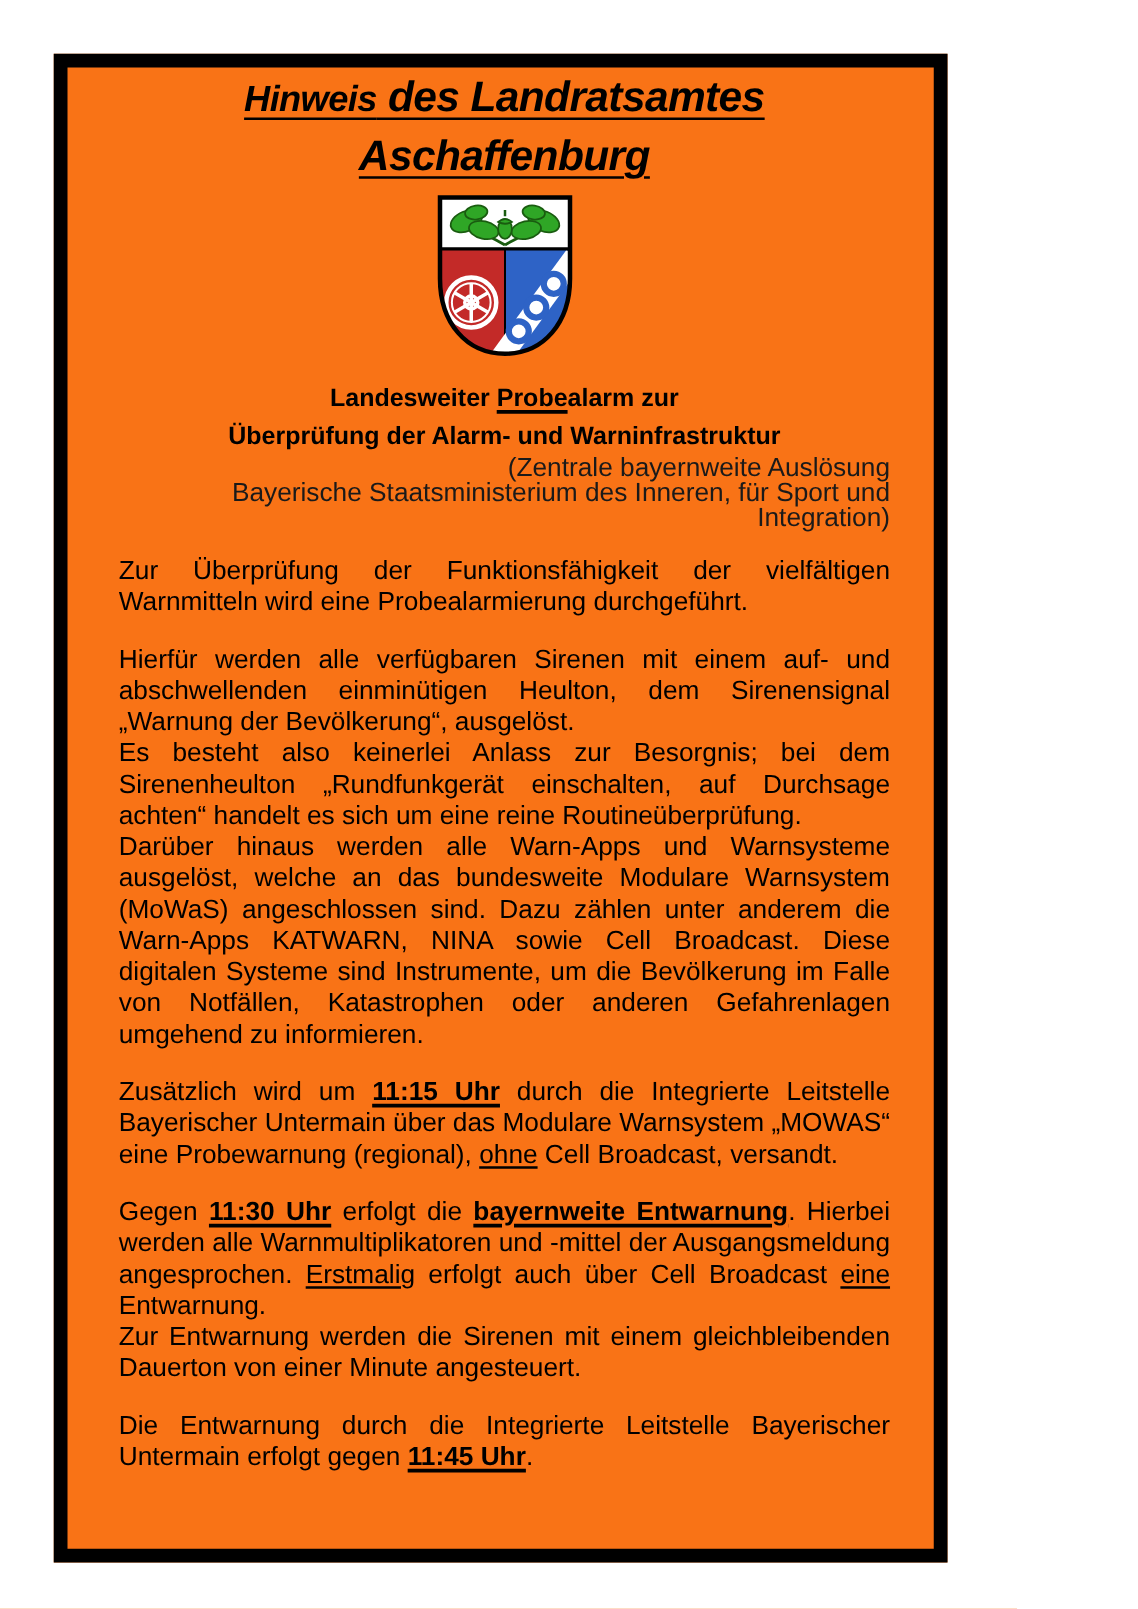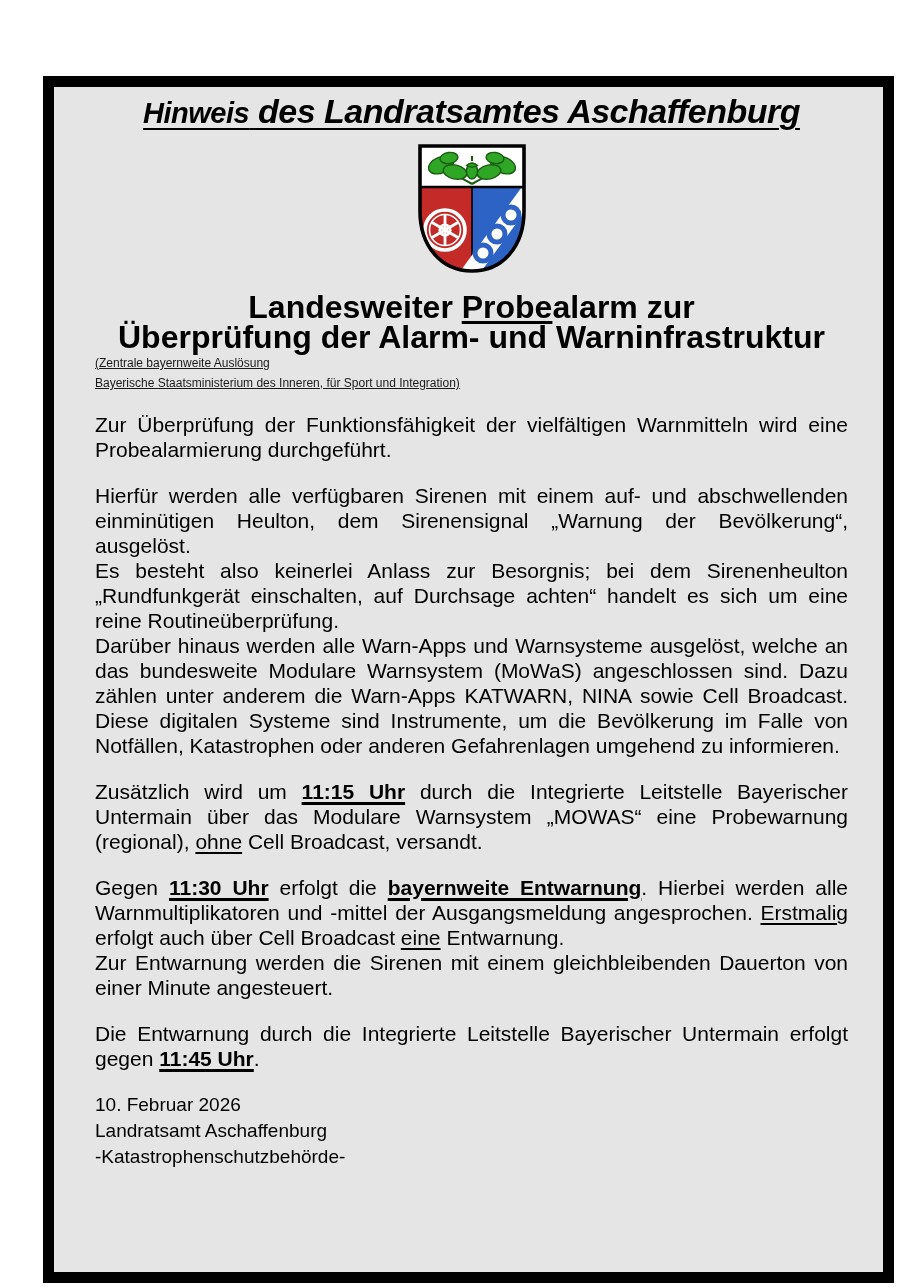--- a/index.html
+++ b/index.html
@@ -2,22 +2,22 @@
 <html style="--em-red: #c32a28; --em-blue: #2e63c6; --em-green: #2fa626; --em-greendark: #1a5c10;"><head>
 <meta charset="utf-8">
 <style>
   html,body{margin:0;padding:0;}
   body{
     width:910px;height:1287px;background:#ffffff;position:relative;
     font-family:"Liberation Sans", sans-serif;color:#000;
     -webkit-font-smoothing:antialiased;
   }
   .frame{
-    position:absolute;left:43px;top:43px;width:851px;min-height:1207px;
-    box-sizing:border-box;border:11px solid #000;background:#e5e5e5;margin-top:33px;
+    position:absolute;left:43px;top:43px;width:715px;min-height:1207px;
+    box-sizing:border-box;border:11px solid #000;background:#f97316;
   }
   .content{padding:2px 35px 10px 41px;}
 
   
   .doc-title{
     margin:0;text-align:center;font-style:italic;font-weight:bold;
     line-height:45px;letter-spacing:-0.5px;
     text-decoration:underline;text-decoration-thickness:2px;text-underline-offset:5px;
   }
   .t-light{font-size:29px;}
@@ -25,24 +25,24 @@
 
   
   .emblem-wrap{text-align:center;margin-top:5px;line-height:0;}
   .emblem{display:inline-block;}
   .em-red{fill:var(--em-red,#c32a28);}
   .em-blue{fill:var(--em-blue,#2e63c6);}
   .em-green{fill:var(--em-green,#2fa626);}
   .em-ring{stroke:var(--em-blue,#2e63c6);}
 
   
-  .heading{margin-top:15px;text-align:center;font-weight:bold;font-size:32px;line-height:30px;}
+  .heading{margin-top:15px;text-align:center;font-weight:bold;font-size:20px;line-height:30px;}
   .heading .u{text-decoration:underline;text-decoration-thickness:2.5px;text-underline-offset:3px;}
   .event{margin-top:15px;text-align:center;font-weight:bold;font-size:25px;line-height:30px;}
-  .event-note{margin-top:1px;text-align:left;font-size:12px;line-height:20px;color:#1a1a1a;text-decoration:underline;}
+  .event-note{margin-top:1px;text-align:right;font-size:21px;line-height:20px;color:#1a1a1a;}
 
   
   .body-text{margin-top:19px;}
   .body-p{
     margin:21px 0 0;font-size:21px;line-height:25px;text-align:justify;
   }
   .body-p:first-child{margin-top:0;}
   .run-u{text-decoration:underline;text-decoration-thickness:2px;text-underline-offset:3px;}
   .run-bu{font-weight:bold;text-decoration:underline;text-decoration-thickness:2.5px;text-underline-offset:3px;}
 
@@ -116,20 +116,15 @@
     </div>
 
     <div class="body-text">
       <p class="body-p"><span>Zur Überprüfung der Funktionsfähigkeit der vielfältigen Warnmitteln wird eine Probealarmierung durchgeführt.</span></p>
       <p class="body-p"><span>Hierfür werden alle verfügbaren Sirenen mit einem auf- und abschwellenden einminütigen Heulton, dem Sirenensignal „Warnung der Bevölkerung“, ausgelöst.</span><br><span>Es besteht also keinerlei Anlass zur Besorgnis; bei dem Sirenenheulton „Rundfunkgerät einschalten, auf Durchsage achten“ handelt es sich um eine reine Routineüberprüfung.</span><br><span>Darüber hinaus werden alle Warn-Apps und Warnsysteme ausgelöst, welche an das bundesweite Modulare Warnsystem (MoWaS) angeschlossen sind. Dazu zählen unter anderem die Warn-Apps KATWARN, NINA sowie Cell Broadcast. Diese digitalen Systeme sind Instrumente, um die Bevölkerung im Falle von Notfällen, Katastrophen oder anderen Gefahrenlagen umgehend zu informieren.</span></p>
       <p class="body-p"><span>Zusätzlich wird um </span><span class="run-bu">11:15 Uhr</span><span> durch die Integrierte Leitstelle Bayerischer Untermain über das Modulare Warnsystem „MOWAS“ eine Probewarnung (regional), </span><span class="run-u">ohne</span><span> Cell Broadcast, versandt.</span></p>
       <p class="body-p"><span>Gegen </span><span class="run-bu">11:30 Uhr</span><span> erfolgt die </span><span class="run-bu">bayernweite Entwarnung</span><span>. Hierbei werden alle Warnmultiplikatoren und -mittel der Ausgangsmeldung angesprochen. </span><span class="run-u">Erstmalig</span><span> erfolgt auch über Cell Broadcast </span><span class="run-u">eine</span><span> Entwarnung.</span><br><span>Zur Entwarnung werden die Sirenen mit einem gleichbleibenden Dauerton von einer Minute angesteuert.</span></p>
       <p class="body-p"><span>Die Entwarnung durch die Integrierte Leitstelle Bayerischer Untermain erfolgt gegen </span><span class="run-bu">11:45 Uhr</span><span>.</span></p>
     </div>
 
-    <div class="footer">
-      <div>10. Februar 2026</div>
-      <div>Landratsamt Aschaffenburg</div>
-      <div>-Katastrophenschutzbehörde-</div>
-    </div>
 
   </div>
 </div>
 
 </body></html>

